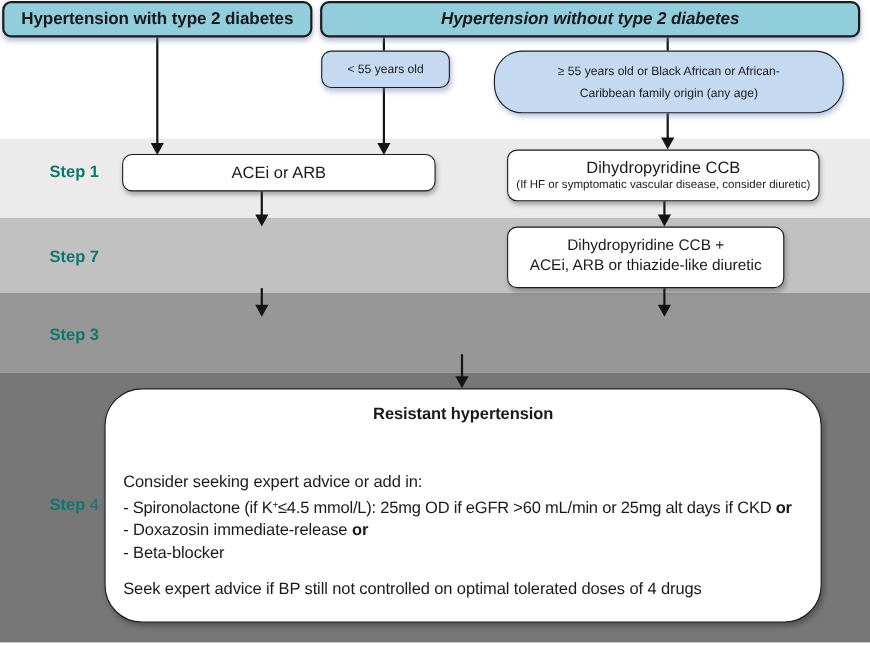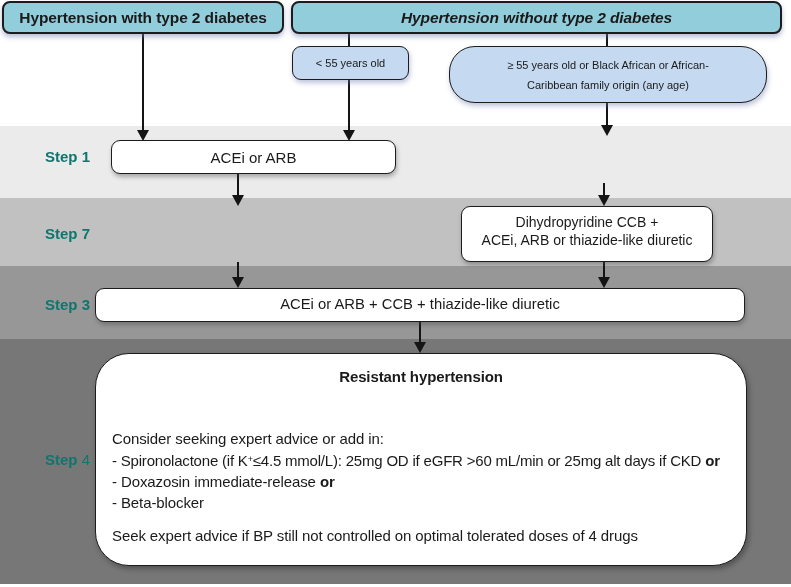--- a/index.html
+++ b/index.html
@@ -108,29 +108,30 @@
     <div>&lt; 55 years old</div>
   </div>
   <div class="box lblue" style="left:449px;top:46px;width:318px;height:57px;line-height:20px;border-radius:26px;">
     <div>≥ 55 years old or Black African or African-</div>
     <div>Caribbean family origin (any age)</div>
   </div>
 
   <div class="box white" style="left:95px;top:140px;width:285px;height:34px;margin-left:16px;">
     <div>ACEi or ARB</div>
   </div>
+  <div class="box white" style="left:461px;top:136px;width:284px;height:47px;">
+    <div>Dihydropyridine CCB</div>
+    <div class="note">(If HF or symptomatic vascular disease, consider diuretic)</div>
+  </div>
 
   <div class="box white two" style="left:461px;top:206px;width:252px;height:56px;padding-bottom:6px;">
     <div>Dihydropyridine CCB +</div>
     <div>ACEi, ARB or thiazide-like diuretic</div>
   </div>
 
-  <div class="box white" style="left:95px;top:288px;width:650px;height:34px;font-size:14.8px;padding-bottom:3px;">
-    <div>ACEi or ARB + CCB + thiazide-like diuretic</div>
-  </div>
 
   <div id="resistant-box">
     <div class="line center b" style="top:12px;">Resistant hypertension</div>
     <div class="line" style="top:74px;">Consider seeking expert advice or add in:</div>
     <div class="line" style="top:95px;letter-spacing:-0.2px;"><span>- Spironolactone (if K</span><span class="sup">+</span><span>≤4.5 mmol/L): 25mg OD if eGFR &gt;60 mL/min or 25mg alt days if CKD </span><span class="b">or</span></div>
     <div class="line" style="top:117px;"><span>- Doxazosin immediate-release </span><span class="b">or</span></div>
     <div class="line" style="top:138px;">- Beta-blocker</div>
     <div class="line" style="top:171px;">Seek expert advice if BP still not controlled on optimal tolerated doses of 4 drugs</div>
   </div>
 

